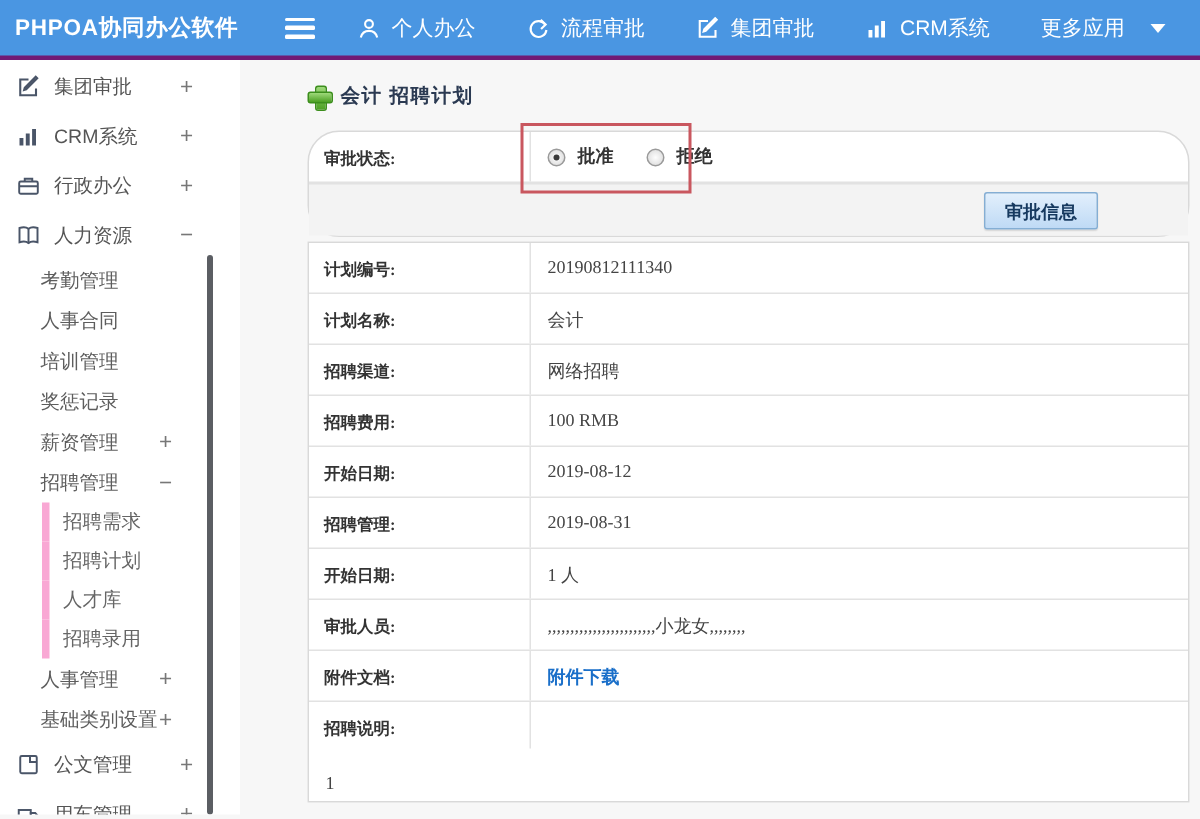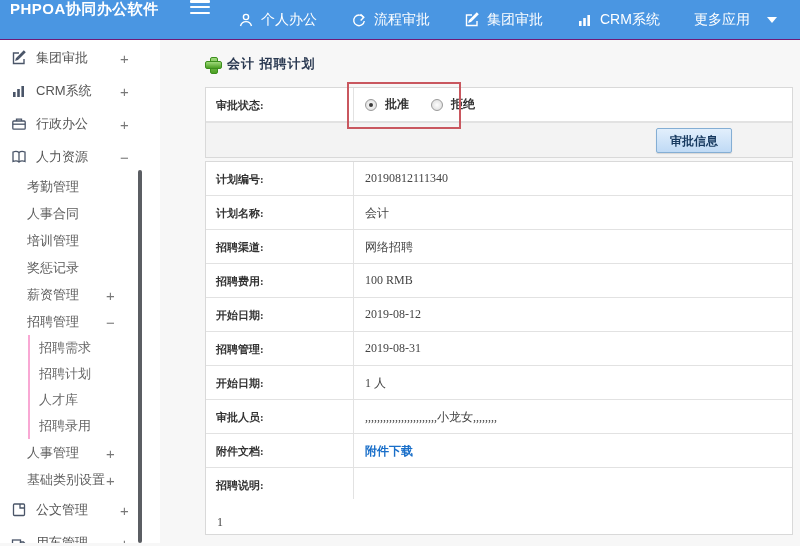--- a/index.html
+++ b/index.html
@@ -1,41 +1,41 @@
 <!DOCTYPE html>
 <html><head>
 <meta charset="utf-8">
 <style>
   * { margin:0; padding:0; box-sizing:border-box; }
   html,body { width:800px; height:546px; overflow:hidden;
     font-family:"Liberation Sans","DejaVu Sans",sans-serif; background:#f7f7f7; }
 
   
-  .topbar { height:40px; background:#4a96e2; border-bottom:1px solid #701a75;
-    display:flex; color:#fff; }
+  .topbar { height:40px; background:#4a96e2; border-bottom:3px solid #701a75;
+    display:flex; align-items:center; color:#fff; }
   .app-title { font-size:15px; font-weight:bold; padding-left:10px; width:190px; letter-spacing:0.5px; }
   .hamburger { width:20px; height:14px; display:flex; flex-direction:column; justify-content:space-between; cursor:pointer; margin-right:28px; }
   .hamburger span { display:block; height:2.5px; background:#fff; border-radius:1px; }
   .topnav { display:flex; align-items:center; gap:34px; }
   .nav-item { display:flex; align-items:center; gap:7px; font-size:14px; cursor:pointer; white-space:nowrap; }
   .nav-item svg { display:block; }
   .caret { width:0; height:0; border-left:5px solid transparent; border-right:5px solid transparent;
     border-top:6px solid #fff; margin-left:10px; }
 
   
   .layout { display:flex; height:503px; }
   .sidebar { width:160px; background:#fff; position:relative; overflow:hidden; flex:none; }
   .content { flex:1; background:#f7f7f7; padding:8px 7px 0 45px; position:relative; overflow:hidden; }
 
   
   .menu { padding-top:1px; }
   .m-item { display:flex; align-items:center; position:relative; color:#555; cursor:pointer; }
   .m-item.l1 { height:33px; padding-left:10px; font-size:13px; }
   .m-item.l2 { height:27px; padding-left:27px; font-size:13px; color:#5d5d5d; }
-  .m-item.l3 { height:26px; margin-left:28px; border-left:2px solid #f9a8d4; padding-left:9px; font-size:13px; color:#666; }
+  .m-item.l3 { height:26px; margin-left:28px; border-left:5px solid #f9a8d4; padding-left:9px; font-size:13px; color:#666; }
   .m-icon { width:17px; height:17px; margin-right:9px; display:flex; align-items:center; justify-content:center; flex:none; }
   .expander { position:absolute; left:120px; top:50%; transform:translateY(-50%);
     font-size:15px; color:#777; font-weight:400; line-height:1; }
   .m-item.l2 .expander { left:106px; }
   .side-scrollbar { position:absolute; left:138px; top:130px; width:4px; height:373px; background:#5b5e63; border-radius:2px; }
 
   
   .page-head { display:flex; align-items:center; gap:7px; margin:7px 0 14px 0; }
   .plus-icon { width:15px; height:15px; position:relative; flex:none; }
   .plus-icon:before, .plus-icon:after { content:""; position:absolute; background:linear-gradient(#9ed97a,#4da024); border:1px solid #3c8e1d; border-radius:2px; }
@@ -49,21 +49,21 @@
   .trow:last-child { border-bottom:none; }
   .tlabel { width:148px; border-right:1px solid #e2e2e2; padding:10px 8px 6px 10px;
     font-family:"Liberation Serif","DejaVu Serif",serif; font-size:11px; font-weight:bold; color:#333; flex:none; }
   .tvalue { flex:1; padding:9px 8px 6px 11px;
     font-family:"Liberation Serif","DejaVu Serif",serif; font-size:12px; color:#444; }
   .tvalue a { color:#1a6fc9; font-weight:bold; text-decoration:none; }
   .trow.tall { height:66px;flex-direction:column; }
   .trow.tall .tvalue div { line-height:28px; }
 
   
-  .tbl-top { position:relative; margin-bottom:3px; }
+  .tbl-top { position:relative; margin-bottom:3px;border-radius:21px; }
   .radio-row .tvalue { display:flex; align-items:center; gap:8px; padding-top:0; padding-bottom:0; }
   .radio { width:12px; height:12px; border-radius:50%; border:1px solid #9a9a9a;
     background:radial-gradient(#fdfdfd,#d8d8d8); position:relative; cursor:pointer; flex:none; }
   .radio.checked:after { content:""; position:absolute; left:3px; top:3px; width:4px; height:4px; border-radius:50%; background:#3a3a3a; }
   .radio-label { font-family:"Liberation Serif","DejaVu Serif",serif; font-size:12px; font-weight:bold; color:#333; margin-right:14px; }
   .btn-row { height:35px; background:#f3f3f3; display:flex; align-items:center; justify-content:flex-end;
     padding-right:60px; border-top:1px solid #e2e2e2; }
   .approve-btn { font-family:"Liberation Serif","DejaVu Serif",serif; font-size:12px; font-weight:bold; color:#16395f;
     background:linear-gradient(#e2effc,#bfdaf5); border:1px solid #84aed4; border-radius:2px;
     padding:4px 13px 2px; cursor:pointer; box-shadow:0 1px 1px rgba(0,0,0,0.12); }

